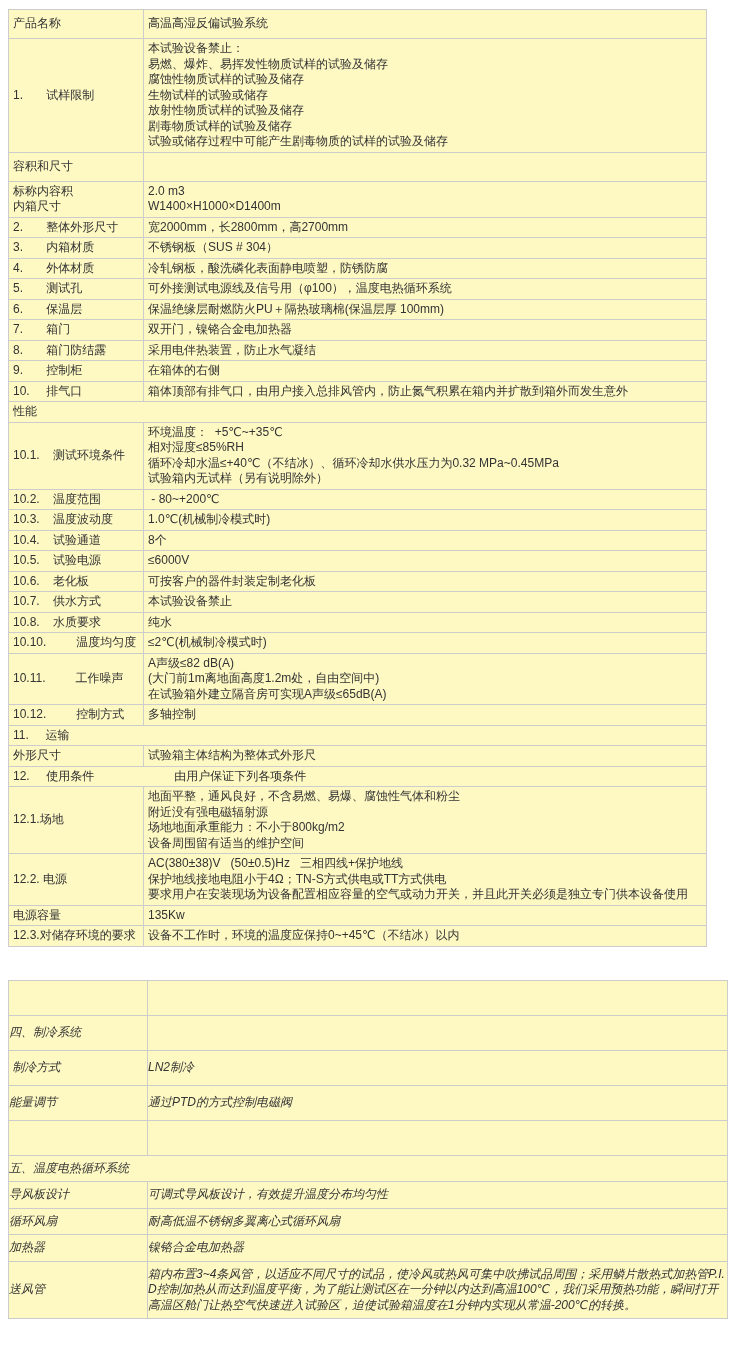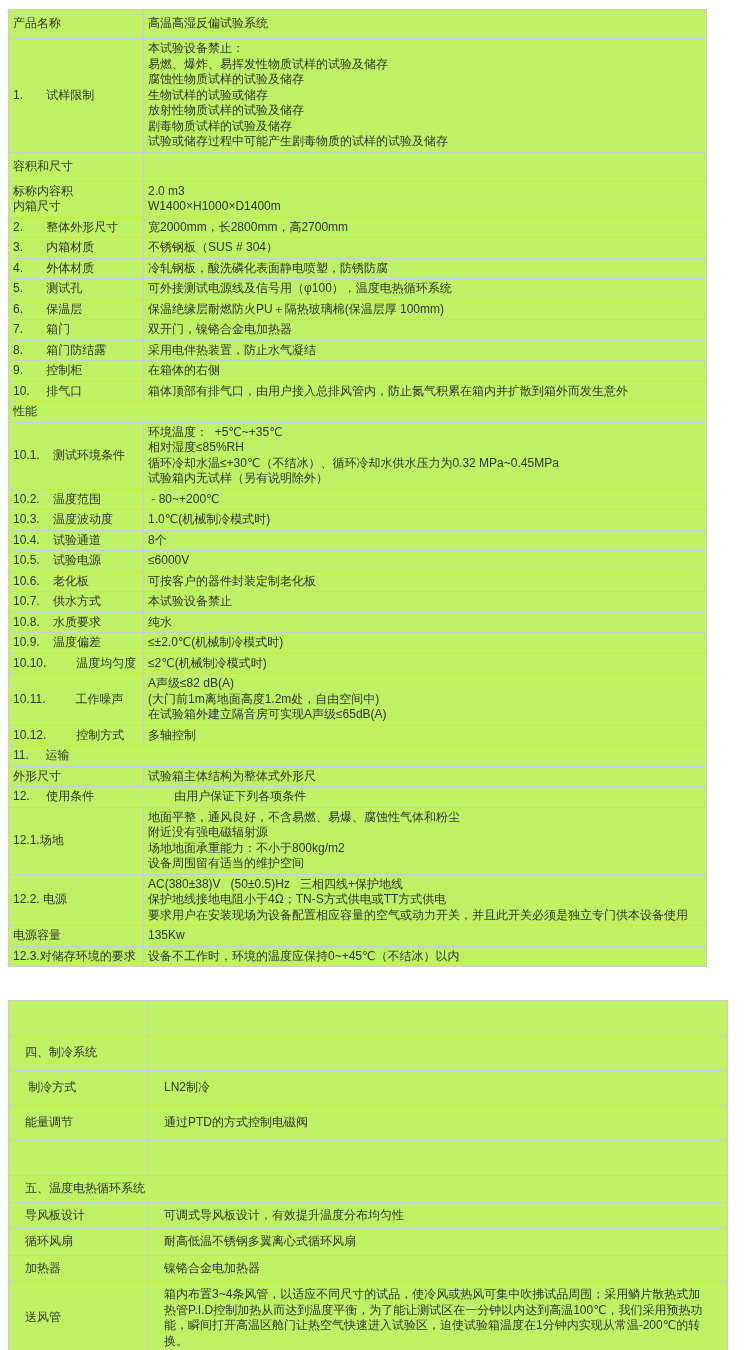--- a/index.html
+++ b/index.html
@@ -13,38 +13,38 @@
   .page {
     position: relative;
     width: 750px; height: 1350px;
     background: #ffffff;
     overflow: hidden;
   }
   table.spec-table {
     border-collapse: collapse;
     table-layout: fixed;
     margin-left: 8px;
-    background: #bef264;
+    background: #fef9c3;
   }
   table.t0 { margin-top: 9px;  width: 699px; }
   table.t1 { margin-top: 33px; width: 720px; }
   table.t0 col.c1 { width: 135px; }
   table.t1 col.c1 { width: 139px; }
   td.cell {
     border: 1px solid #cccccc;
     padding: 2px 4px;
     font-size: 12px;
     line-height: 15.5px;
     color: #333333;
     vertical-align: middle;
     white-space: pre-wrap;
     word-break: break-all;
     overflow: hidden;
   }
-  table.t1 td.cell { padding: 5px 16px; }
+  table.t1 td.cell { padding: 5px 0; font-style: italic; }
   tr.tall > td.cell { height: 24px; }
   td.span-cell { }
 </style>
 </head>
 <body>
 
 <div class="page">
   <table class="spec-table t0">
     <colgroup>
         <col class="c1">
@@ -111,21 +111,21 @@
           <td class="cell label-cell">10.     排气口</td>
           <td class="cell value-cell">箱体顶部有排气口，由用户接入总排风管内，防止氮气积累在箱内并扩散到箱外而发生意外</td>
         </tr>
         <tr>
           <td colspan="2" class="cell span-cell">性能</td>
         </tr>
         <tr>
           <td class="cell label-cell">10.1.    测试环境条件</td>
           <td class="cell value-cell">环境温度：  +5℃~+35℃
 相对湿度≤85%RH
-循环冷却水温≤+30℃（不结冰）、循环冷却水供水压力为0.32 MPa~0.45MPa
+循环冷却水温≤+40℃（不结冰）、循环冷却水供水压力为0.32 MPa~0.45MPa
 试验箱内无试样（另有说明除外）</td>
         </tr>
         <tr>
           <td class="cell label-cell">10.2.    温度范围</td>
           <td class="cell value-cell"> - 80~+200℃</td>
         </tr>
         <tr>
           <td class="cell label-cell">10.3.    温度波动度</td>
           <td class="cell value-cell">1.0℃(机械制冷模式时)</td>
         </tr>
@@ -141,24 +141,20 @@
           <td class="cell label-cell">10.6.    老化板</td>
           <td class="cell value-cell">可按客户的器件封装定制老化板</td>
         </tr>
         <tr>
           <td class="cell label-cell">10.7.    供水方式</td>
           <td class="cell value-cell">本试验设备禁止</td>
         </tr>
         <tr>
           <td class="cell label-cell">10.8.    水质要求</td>
           <td class="cell value-cell">纯水</td>
-        </tr>
-        <tr>
-          <td class="cell label-cell">10.9.    温度偏差</td>
-          <td class="cell value-cell">≤±2.0℃(机械制冷模式时)</td>
         </tr>
         <tr>
           <td class="cell label-cell">10.10.         温度均匀度</td>
           <td class="cell value-cell">≤2℃(机械制冷模式时)</td>
         </tr>
         <tr>
           <td class="cell label-cell">10.11.         工作噪声</td>
           <td class="cell value-cell">A声级≤82 dB(A)
 (大门前1m离地面高度1.2m处，自由空间中)
 在试验箱外建立隔音房可实现A声级≤65dB(A)</td>

